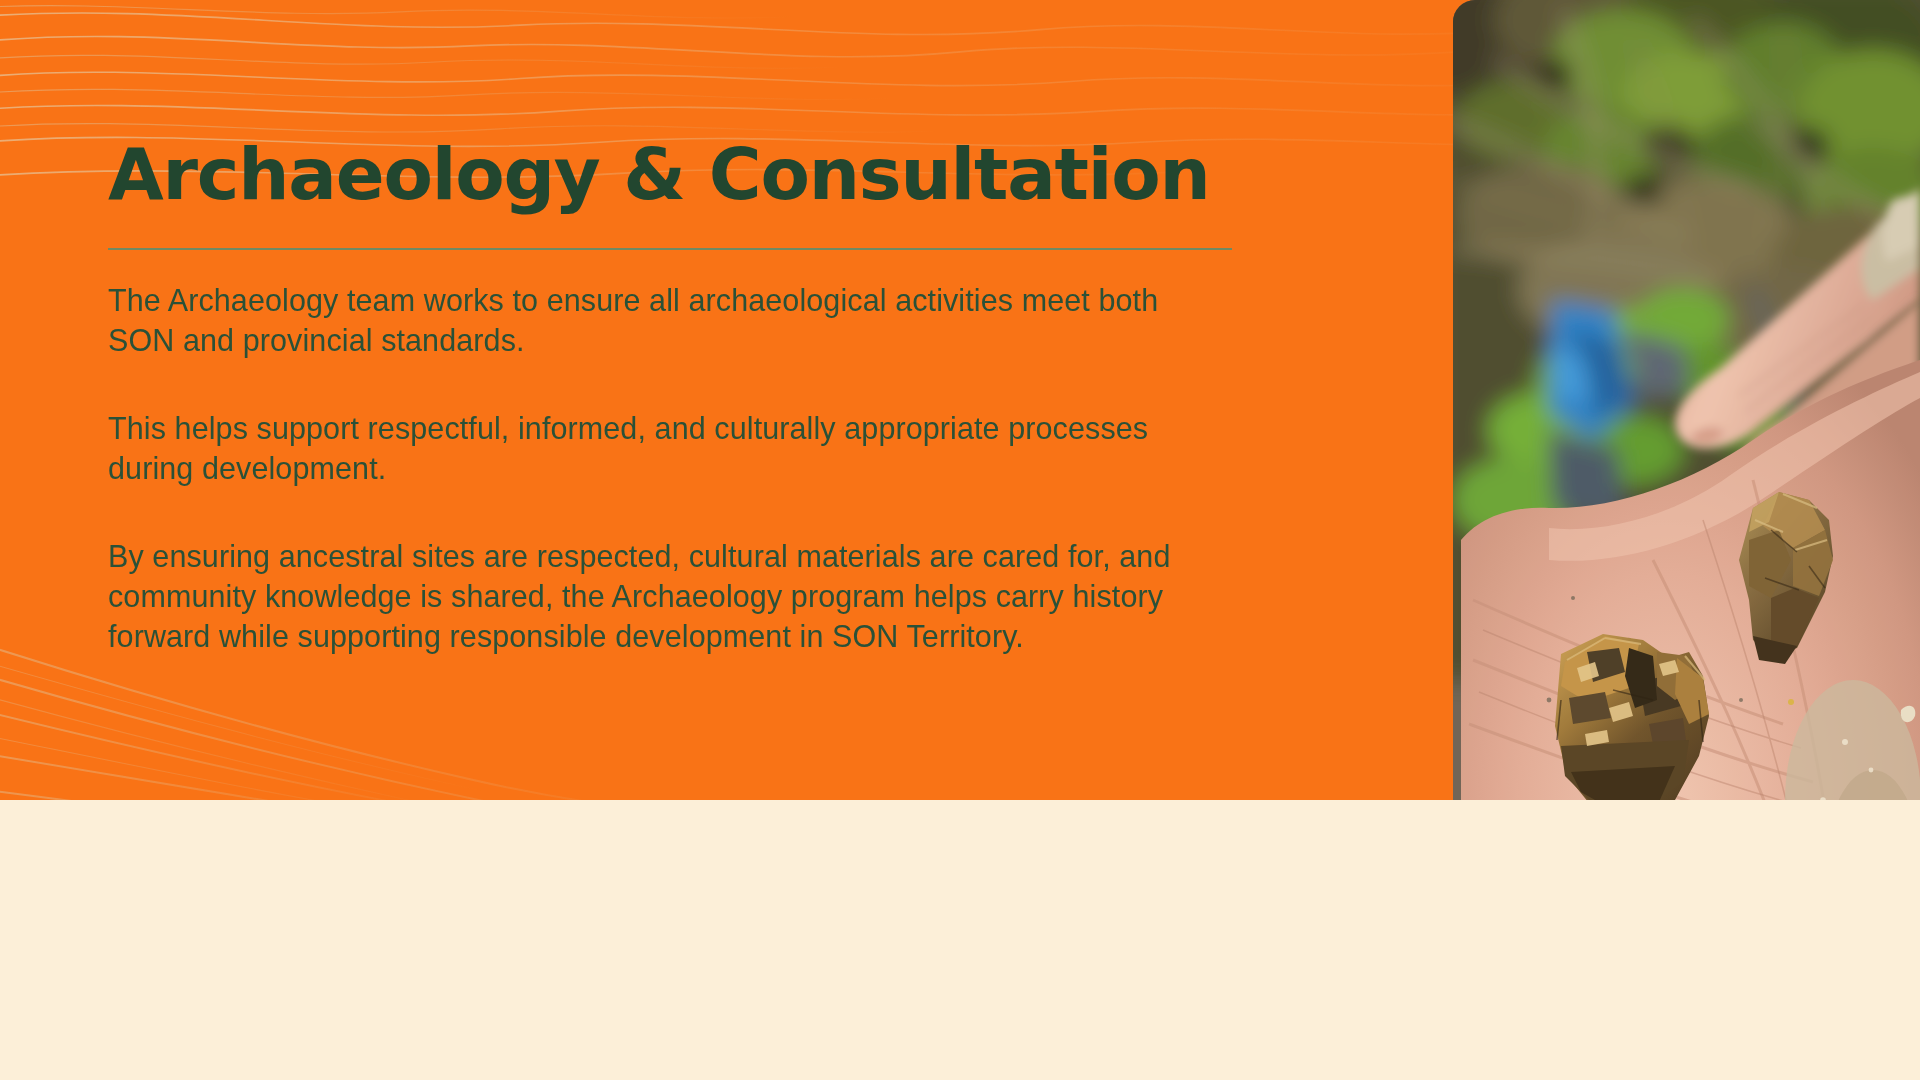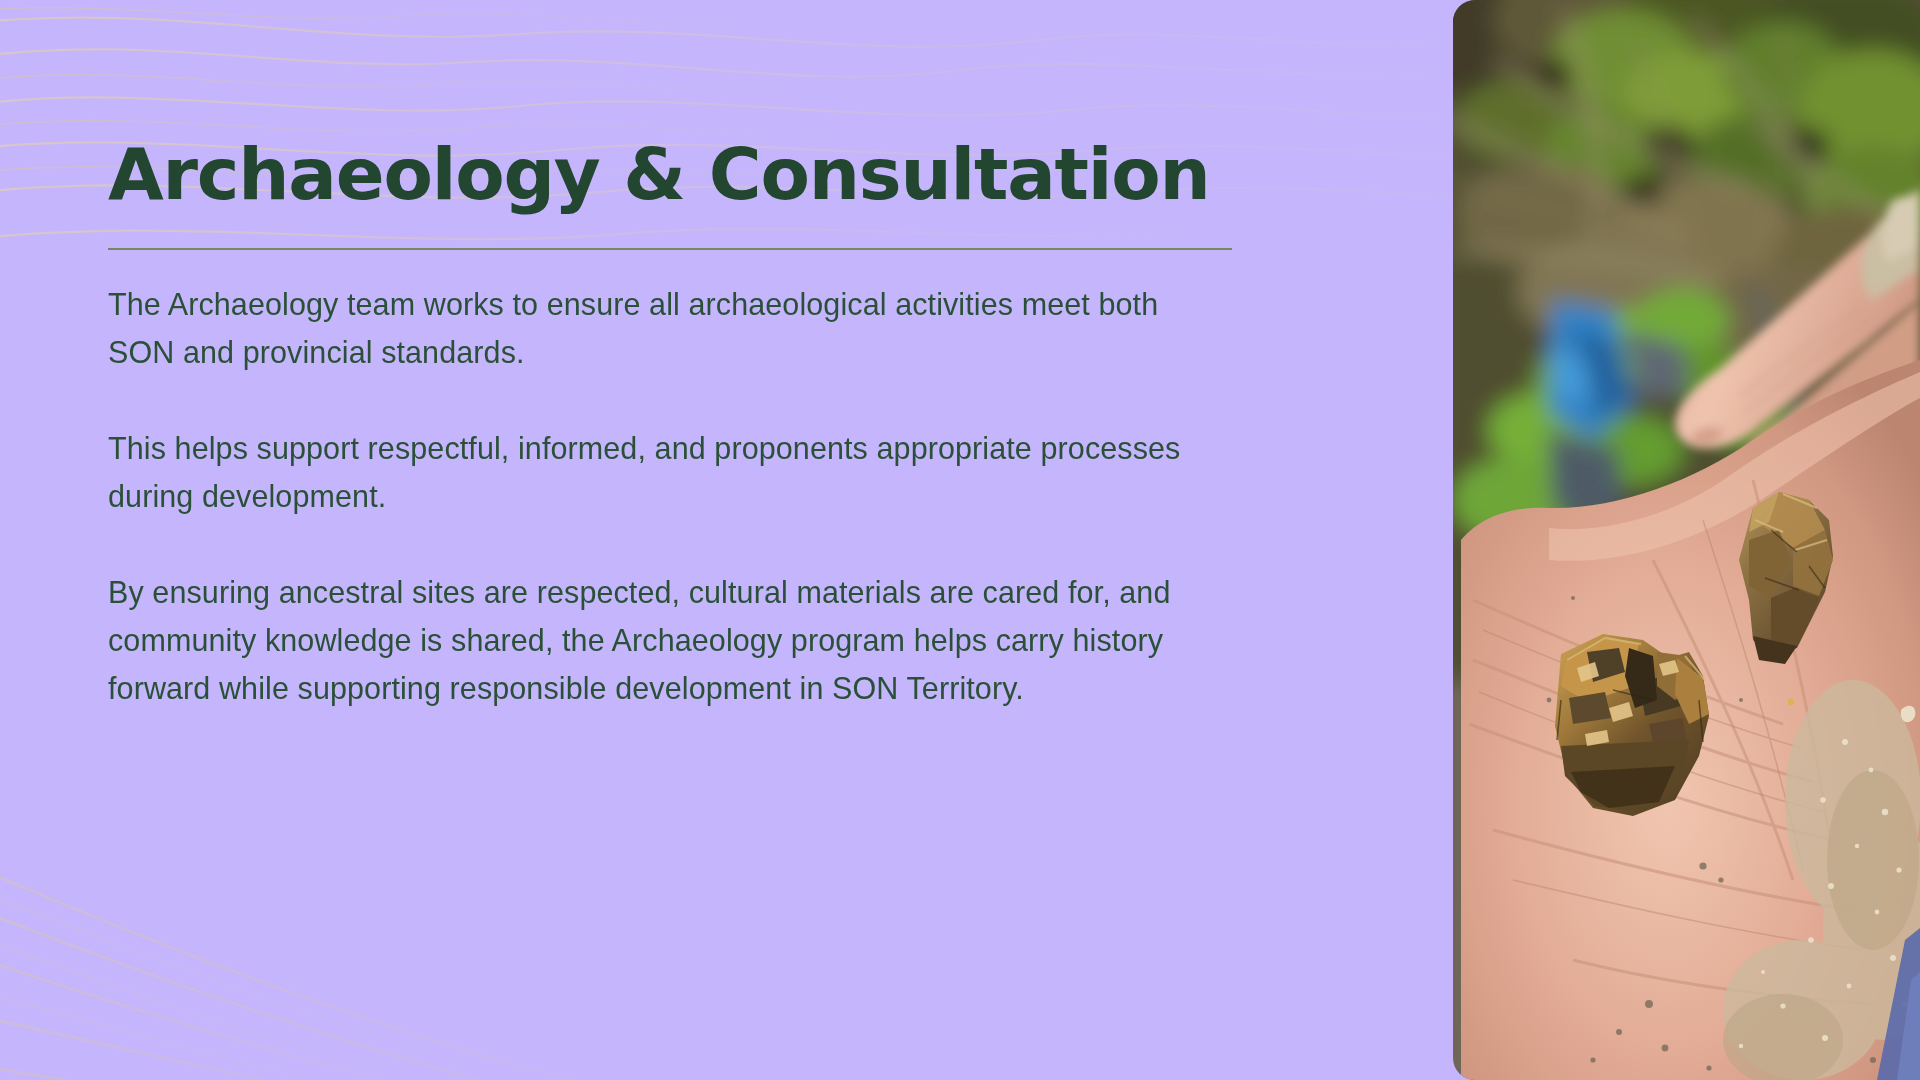--- a/index.html
+++ b/index.html
@@ -6,22 +6,22 @@
   * { margin:0; padding:0; box-sizing:border-box; }
   html, body {
     width:1920px; height:1080px;
     overflow:hidden;
     background:#fcefd8;
     font-family:"Liberation Sans", sans-serif;
   }
 
   #slide {
     position:relative;
-    width:1920px; height:1080px;
-    background:#c4b5fd;
+    width:1920px; height:800px;
+    background:#f97316;
     overflow:hidden;
   }
 
   
   .texture {
     position:absolute; inset:0;
     pointer-events:none;
     opacity:.85;
   }
   .texture svg { display:block; width:100%; height:100%; }
@@ -53,21 +53,21 @@
   }
 
   .body-copy {
     margin-top:30px;
     width:1160px;
   }
 
   .para {
     font-family:"Liberation Sans", sans-serif;
     font-size:30.5px;
-    line-height:48px;
+    line-height:40px;
     color:#2a5138;
     letter-spacing:.1px;
     margin-bottom:48px;
     max-width:1155px;
   }
   .para:last-child { margin-bottom:0;margin-top:40px; }
 
   
   .para.p1 { max-width:1120px; }
   .para.p2 { max-width:1150px; }
@@ -138,21 +138,21 @@
   </div>
 
   <div class="content">
 
     <h1 class="page-title">Archaeology &amp; Consultation</h1>
 
     <div class="title-rule"></div>
 
     <div class="body-copy">
       <p class="para p1">The Archaeology team works to ensure all archaeological activities meet both SON and provincial standards.</p>
-      <p class="para p3">This helps support respectful, informed, and proponents appropriate processes during development.</p>
+      <p class="para p3">This helps support respectful, informed, and culturally appropriate processes during development.</p>
       <p class="para p4">By ensuring ancestral sites are respected, cultural materials are cared for, and community knowledge is shared, the Archaeology program helps carry history forward while supporting responsible development in SON Territory.</p>
     </div>
   </div>
 
   <div class="photo-panel">
     <svg viewBox="0 0 467 1080" preserveAspectRatio="xMidYMid slice" aria-hidden="true">
       <defs>
         <filter id="blurBg" x="-20%" y="-20%" width="140%" height="140%">
           <feGaussianBlur stdDeviation="11"></feGaussianBlur>
         </filter>

